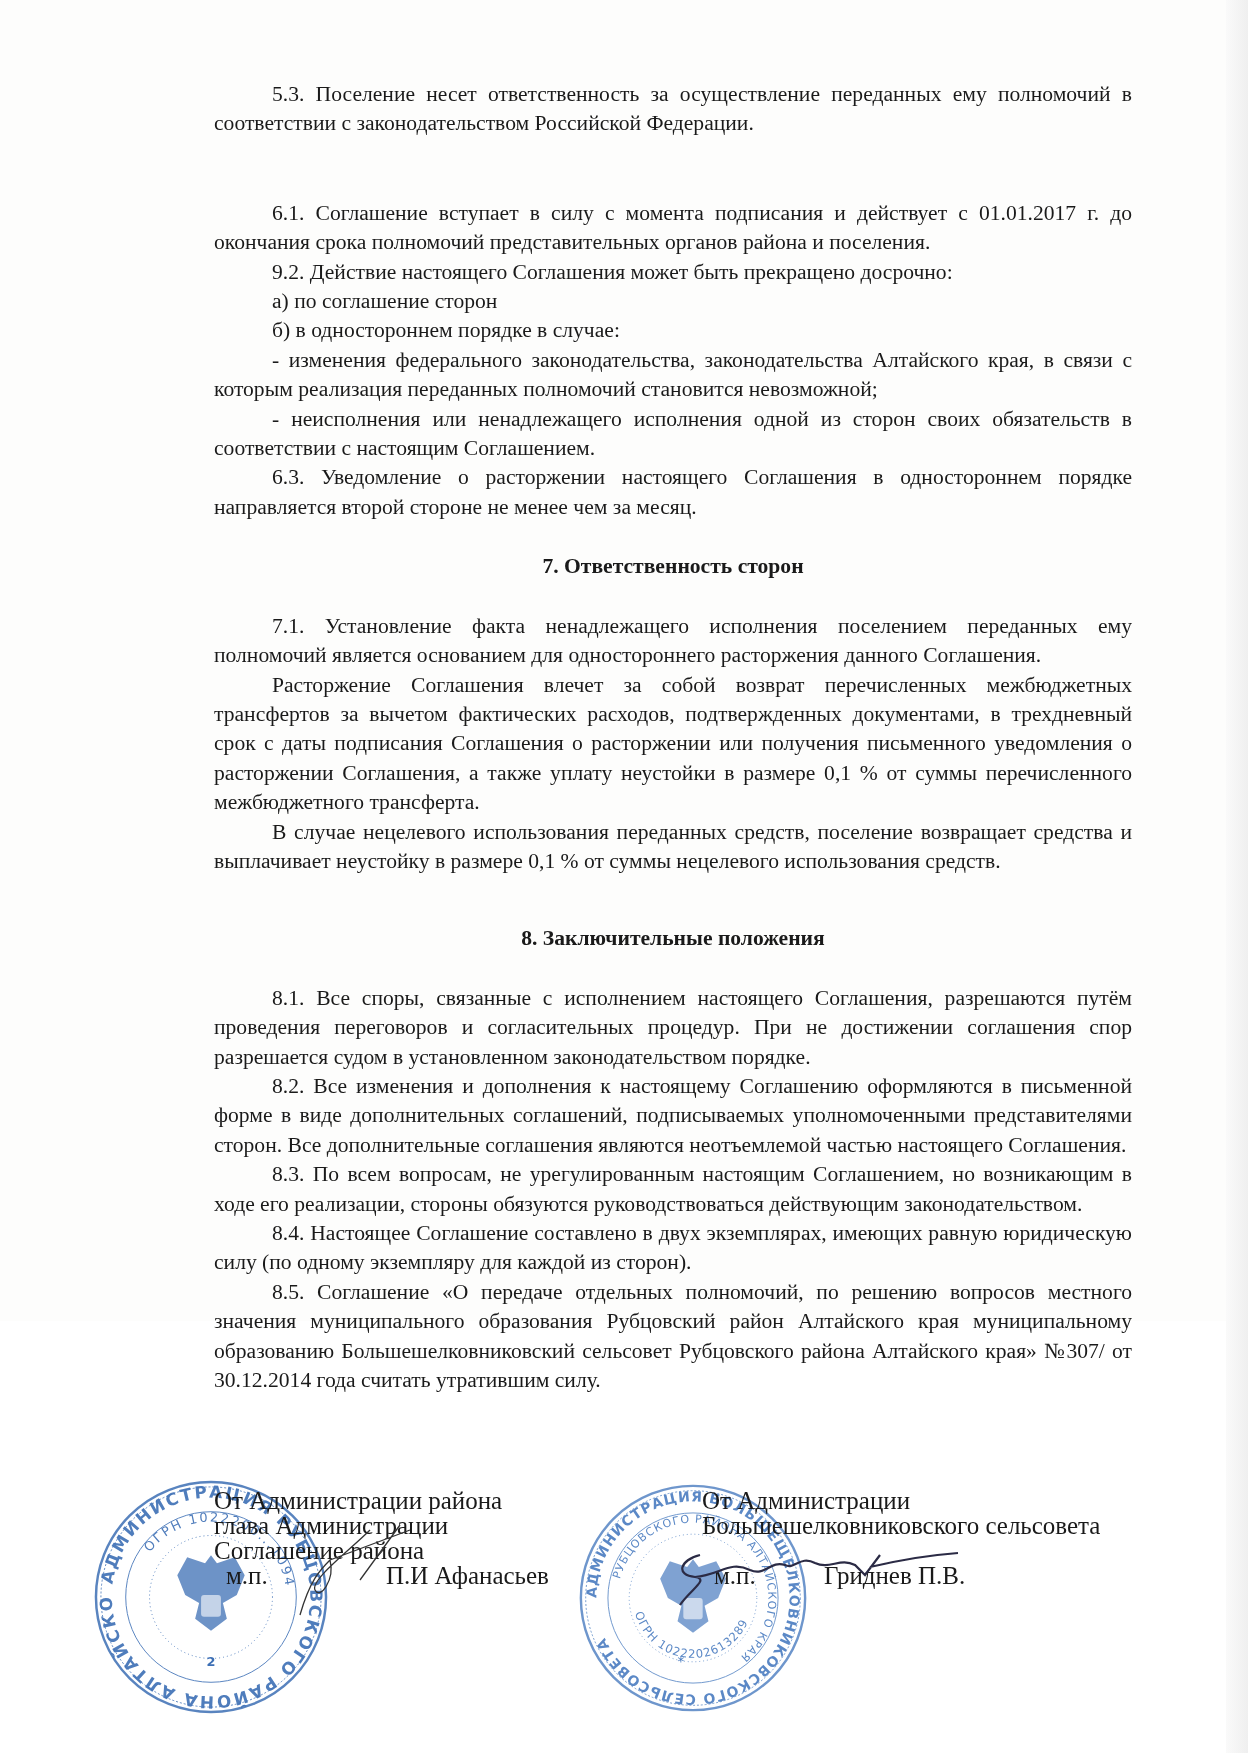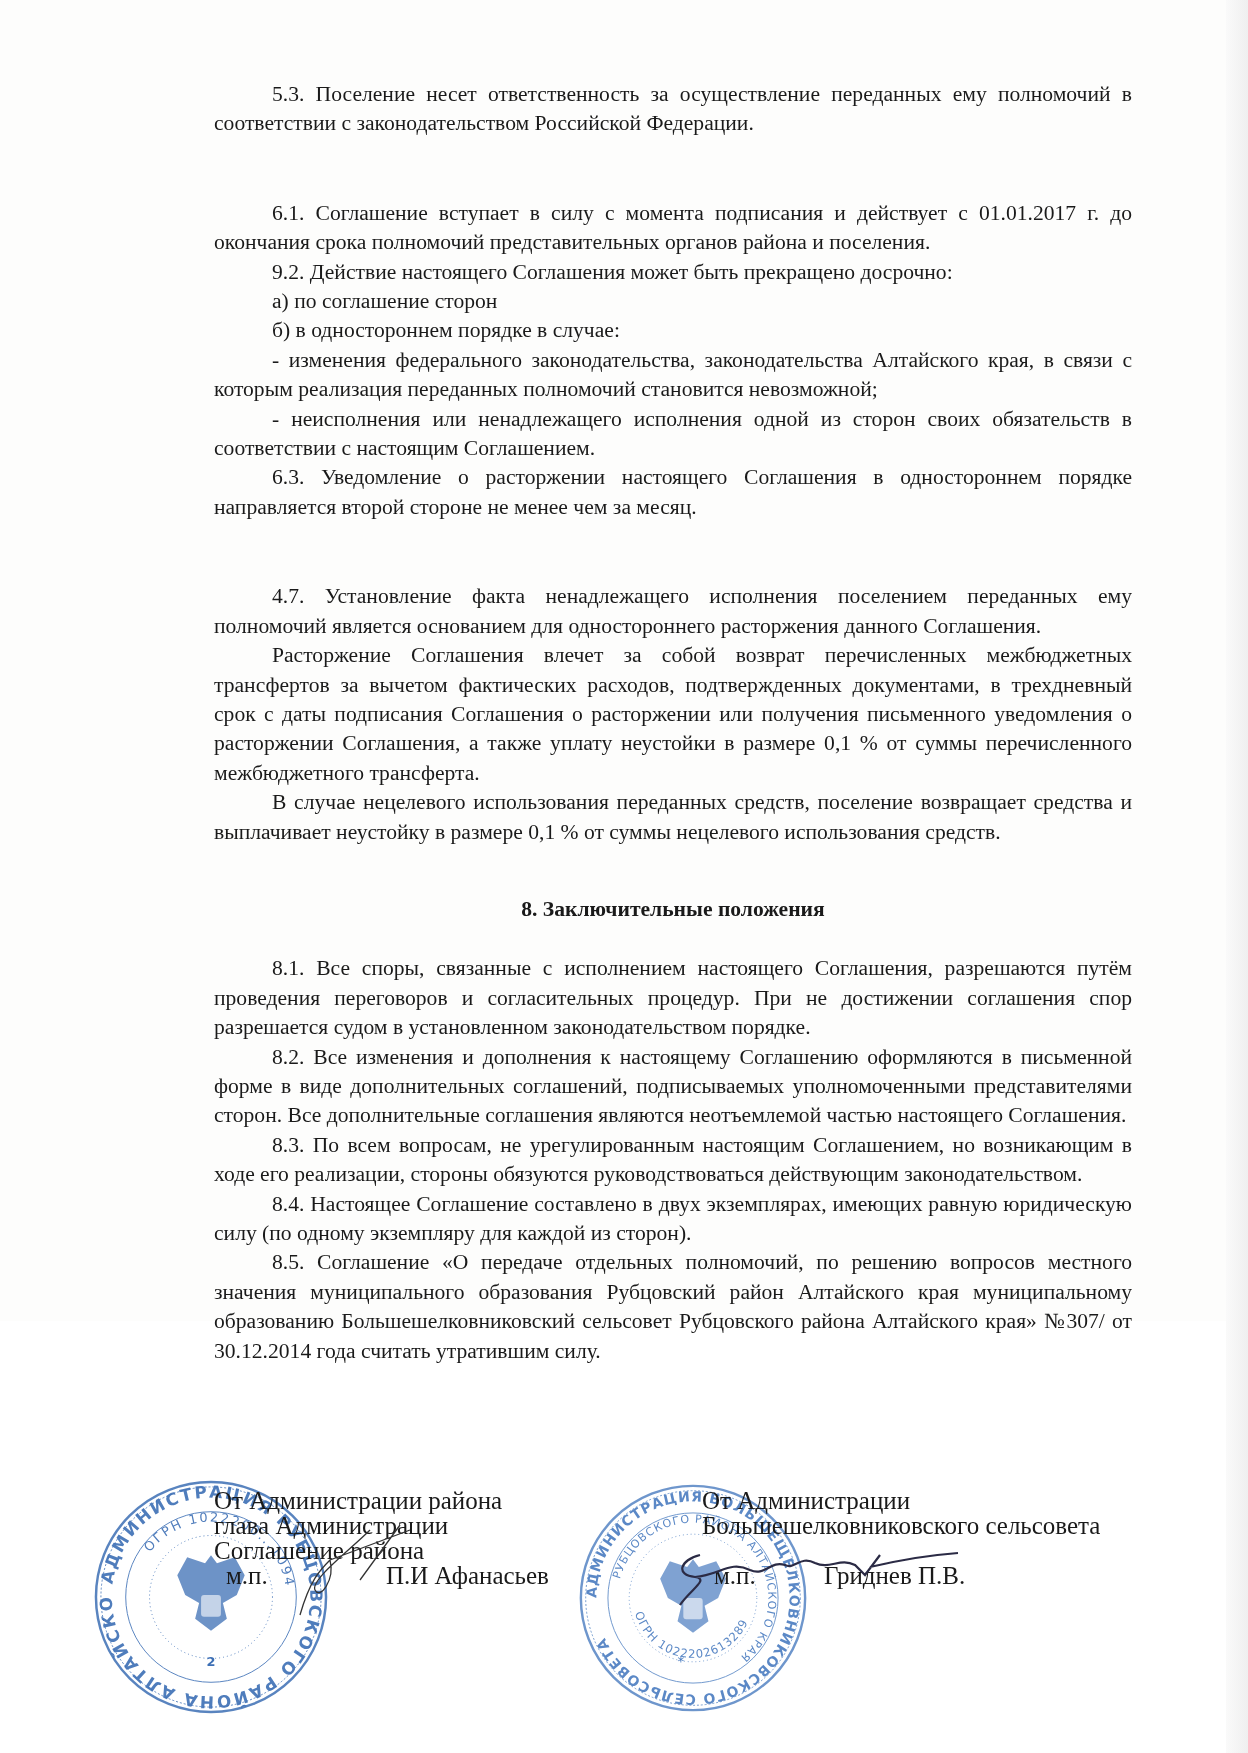--- a/index.html
+++ b/index.html
@@ -51,22 +51,23 @@
     <div class="gap-lg"></div>
     <div class="gap-lg"></div>
     <p class="p">6.1. Соглашение вступает в силу с момента подписания и действует с 01.01.2017 г. до окончания срока полномочий представительных органов района и поселения.</p>
     <p class="p">9.2. Действие настоящего Соглашения может быть прекращено досрочно:</p>
     <p class="p">а) по соглашение сторон</p>
     <p class="p">б) в одностороннем порядке в случае:</p>
     <p class="p">- изменения федерального законодательства, законодательства Алтайского края, в связи с которым реализация переданных полномочий становится невозможной;</p>
     <p class="p">- неисполнения или ненадлежащего исполнения одной из сторон своих обязательств в соответствии с настоящим Соглашением.</p>
     <p class="p">6.3. Уведомление о расторжении настоящего Соглашения в одностороннем порядке направляется второй стороне не менее чем за месяц.</p>
     <div class="gap-lg"></div>
+    <p class="h">7. Ответственность сторон</p>
     <div class="gap-lg"></div>
-    <p class="p">4.7. Установление факта ненадлежащего исполнения поселением переданных ему полномочий является основанием для одностороннего расторжения данного Соглашения.</p>
+    <p class="p">7.1. Установление факта ненадлежащего исполнения поселением переданных ему полномочий является основанием для одностороннего расторжения данного Соглашения.</p>
     <p class="p">Расторжение Соглашения влечет за собой возврат перечисленных межбюджетных трансфертов за вычетом фактических расходов, подтвержденных документами, в трехдневный срок с даты подписания Соглашения о расторжении или получения письменного уведомления о расторжении Соглашения, а также уплату неустойки в размере 0,1 % от суммы перечисленного межбюджетного трансферта.</p>
     <p class="p">В случае нецелевого использования переданных средств, поселение возвращает средства и выплачивает неустойку в размере  0,1 % от суммы нецелевого использования средств.</p>
     <div class="gap-lg"></div>
     <div class="gap-sm"></div>
     <p class="h">8.  Заключительные положения</p>
     <div class="gap-lg"></div>
     <p class="p">8.1. Все споры, связанные с исполнением настоящего Соглашения, разрешаются путём проведения переговоров и согласительных процедур. При не достижении соглашения спор разрешается судом в установленном законодательством порядке.</p>
     <p class="p">8.2. Все изменения и дополнения к настоящему Соглашению оформляются в письменной форме в виде дополнительных соглашений, подписываемых уполномоченными представителями сторон. Все дополнительные соглашения являются неотъемлемой частью настоящего Соглашения.</p>
     <p class="p">8.3. По всем вопросам, не урегулированным настоящим Соглашением, но возникающим в ходе его реализации, стороны обязуются руководствоваться действующим законодательством.</p>
     <p class="p">8.4. Настоящее Соглашение составлено в двух экземплярах, имеющих равную юридическую силу (по одному экземпляру для каждой из сторон).</p>

